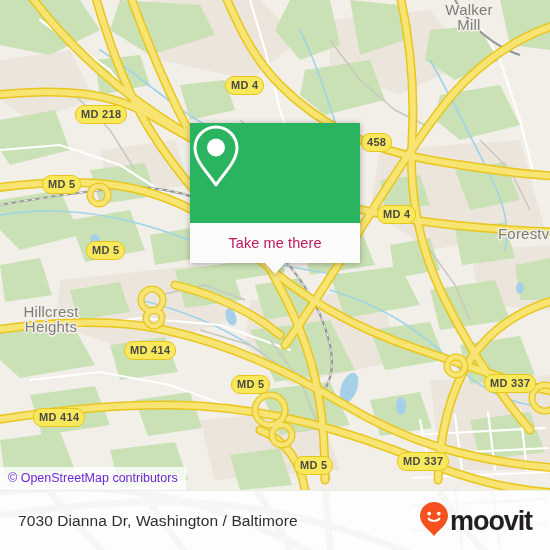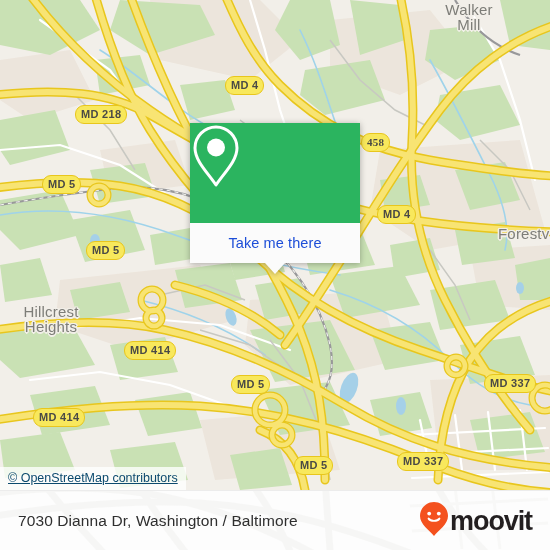--- a/index.html
+++ b/index.html
@@ -46,44 +46,43 @@
     padding: 2.5px 5px 3px;
     white-space: nowrap;
     letter-spacing: .3px;
   }
 
   
   #osm-attrib {
     position: absolute;
     left: 0; bottom: 0;
     background: rgba(255,255,255,.78);
-    color: #0c4a6e;
+    color: #6d28d9;
     font-size: 12.5px;
     line-height: 12.5px;
     padding: 5px 8px 6px 8px;
-    text-decoration: underline;
   }
 
   
   #popup {
     position: absolute;
     left: 190px; top: 123px;
     width: 170px;
     filter: drop-shadow(0 1px 3px rgba(0,0,0,.30));
   }
   #popup-head {
     height: 100px;
     background: #2bb45f;
     display: flex; align-items: center; justify-content: center;
   }
   #popup-foot {
     height: 40px;
     background: #fbfbfb;
     display: flex; align-items: center; justify-content: center;
-    color: #1d4ed8;
+    color: #be185d;
     font-size: 14.5px;
     letter-spacing: .1px;
   }
   #popup-tail {
     position: absolute;
     left: 50%; top: 140px;
     width: 0; height: 0;
     margin-left: -10px;
     border-left: 10px solid transparent;
     border-right: 10px solid transparent;
@@ -313,21 +312,21 @@
     </svg>
 
     <div class="map-label" style="left:430px; top:2px; width:78px;">Walker
 Mill</div>
     <div class="map-label" style="left:498px; top:226px; width:60px; text-align:left;">Forestv</div>
     <div class="map-label" style="left:3px; top:304px; width:96px;">Hillcrest
 Heights</div>
 
     <div class="shield" style="left:225px; top:76px;">MD 4</div>
     <div class="shield" style="left:75px;  top:105px;">MD 218</div>
-    <div class="shield" style="left:361px; top:133px;font-family:Liberation Serif, serif;">458</div>
+    <div class="shield" style="left:361px; top:133px;">458</div>
     <div class="shield" style="left:42px;  top:175px;">MD 5</div>
     <div class="shield" style="left:377px; top:205px;">MD 4</div>
     <div class="shield" style="left:86px;  top:241px;">MD 5</div>
     <div class="shield" style="left:124px; top:341px;">MD 414</div>
     <div class="shield" style="left:231px; top:375px;">MD 5</div>
     <div class="shield" style="left:484px; top:374px;">MD 337</div>
     <div class="shield" style="left:33px;  top:408px;">MD 414</div>
     <div class="shield" style="left:294px; top:456px;">MD 5</div>
     <div class="shield" style="left:397px; top:452px;">MD 337</div>
 

